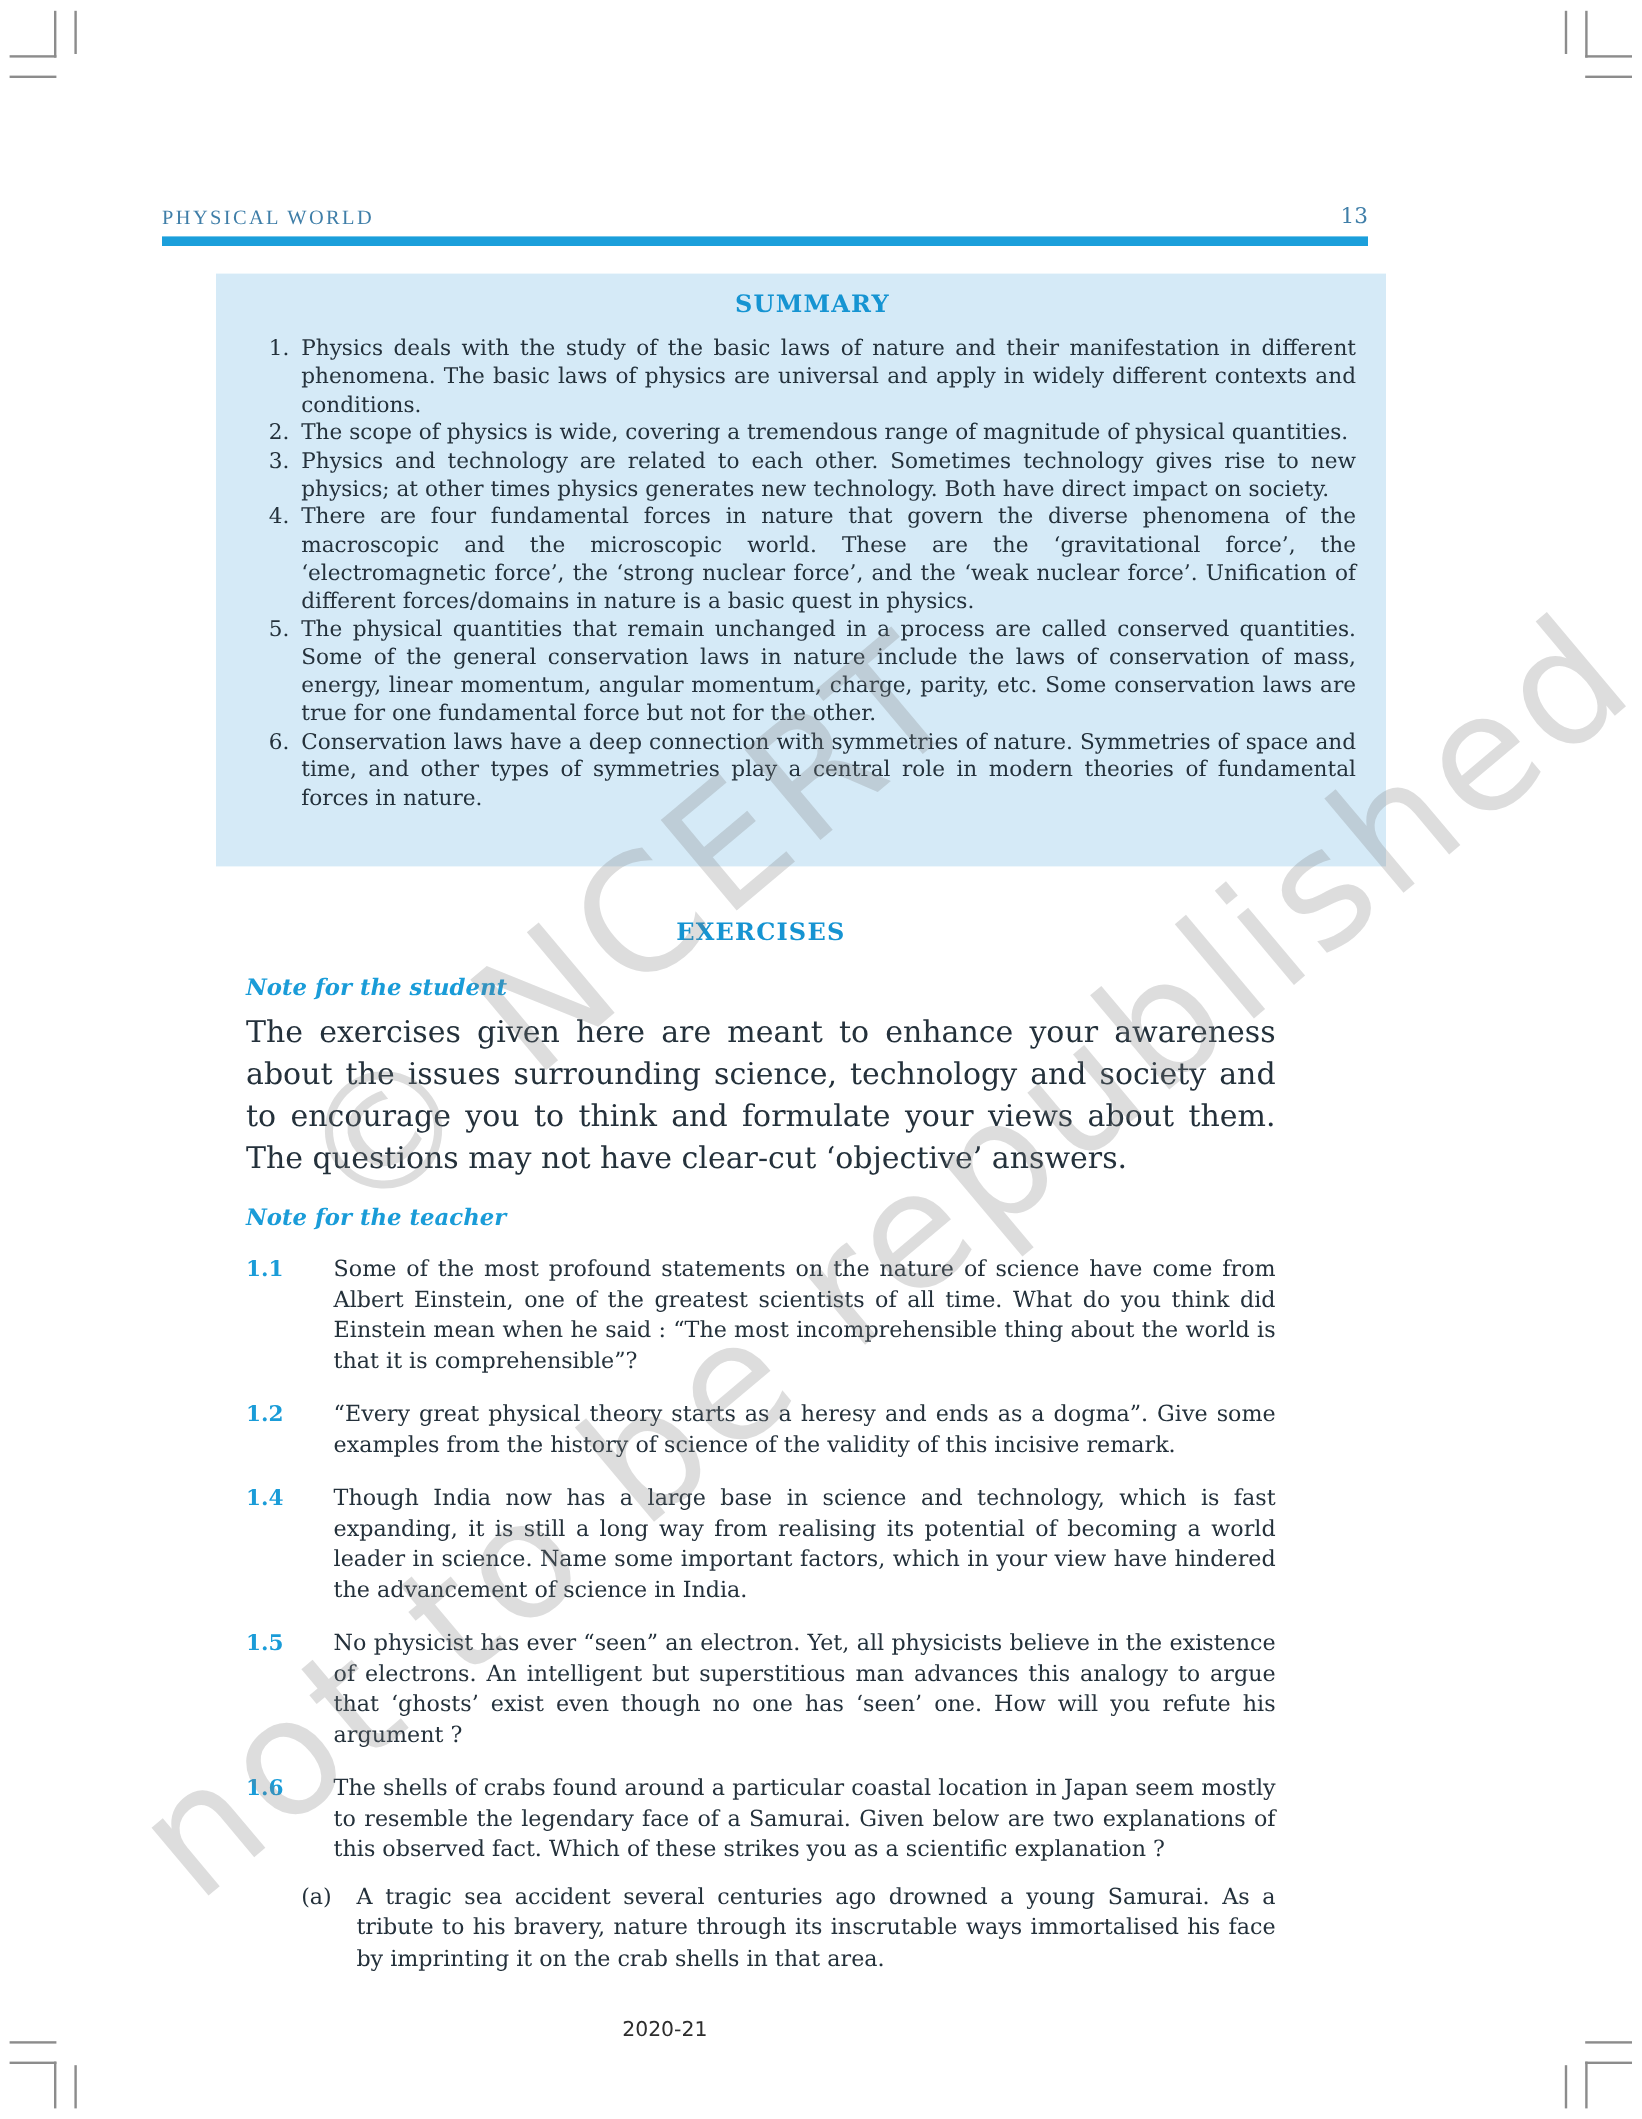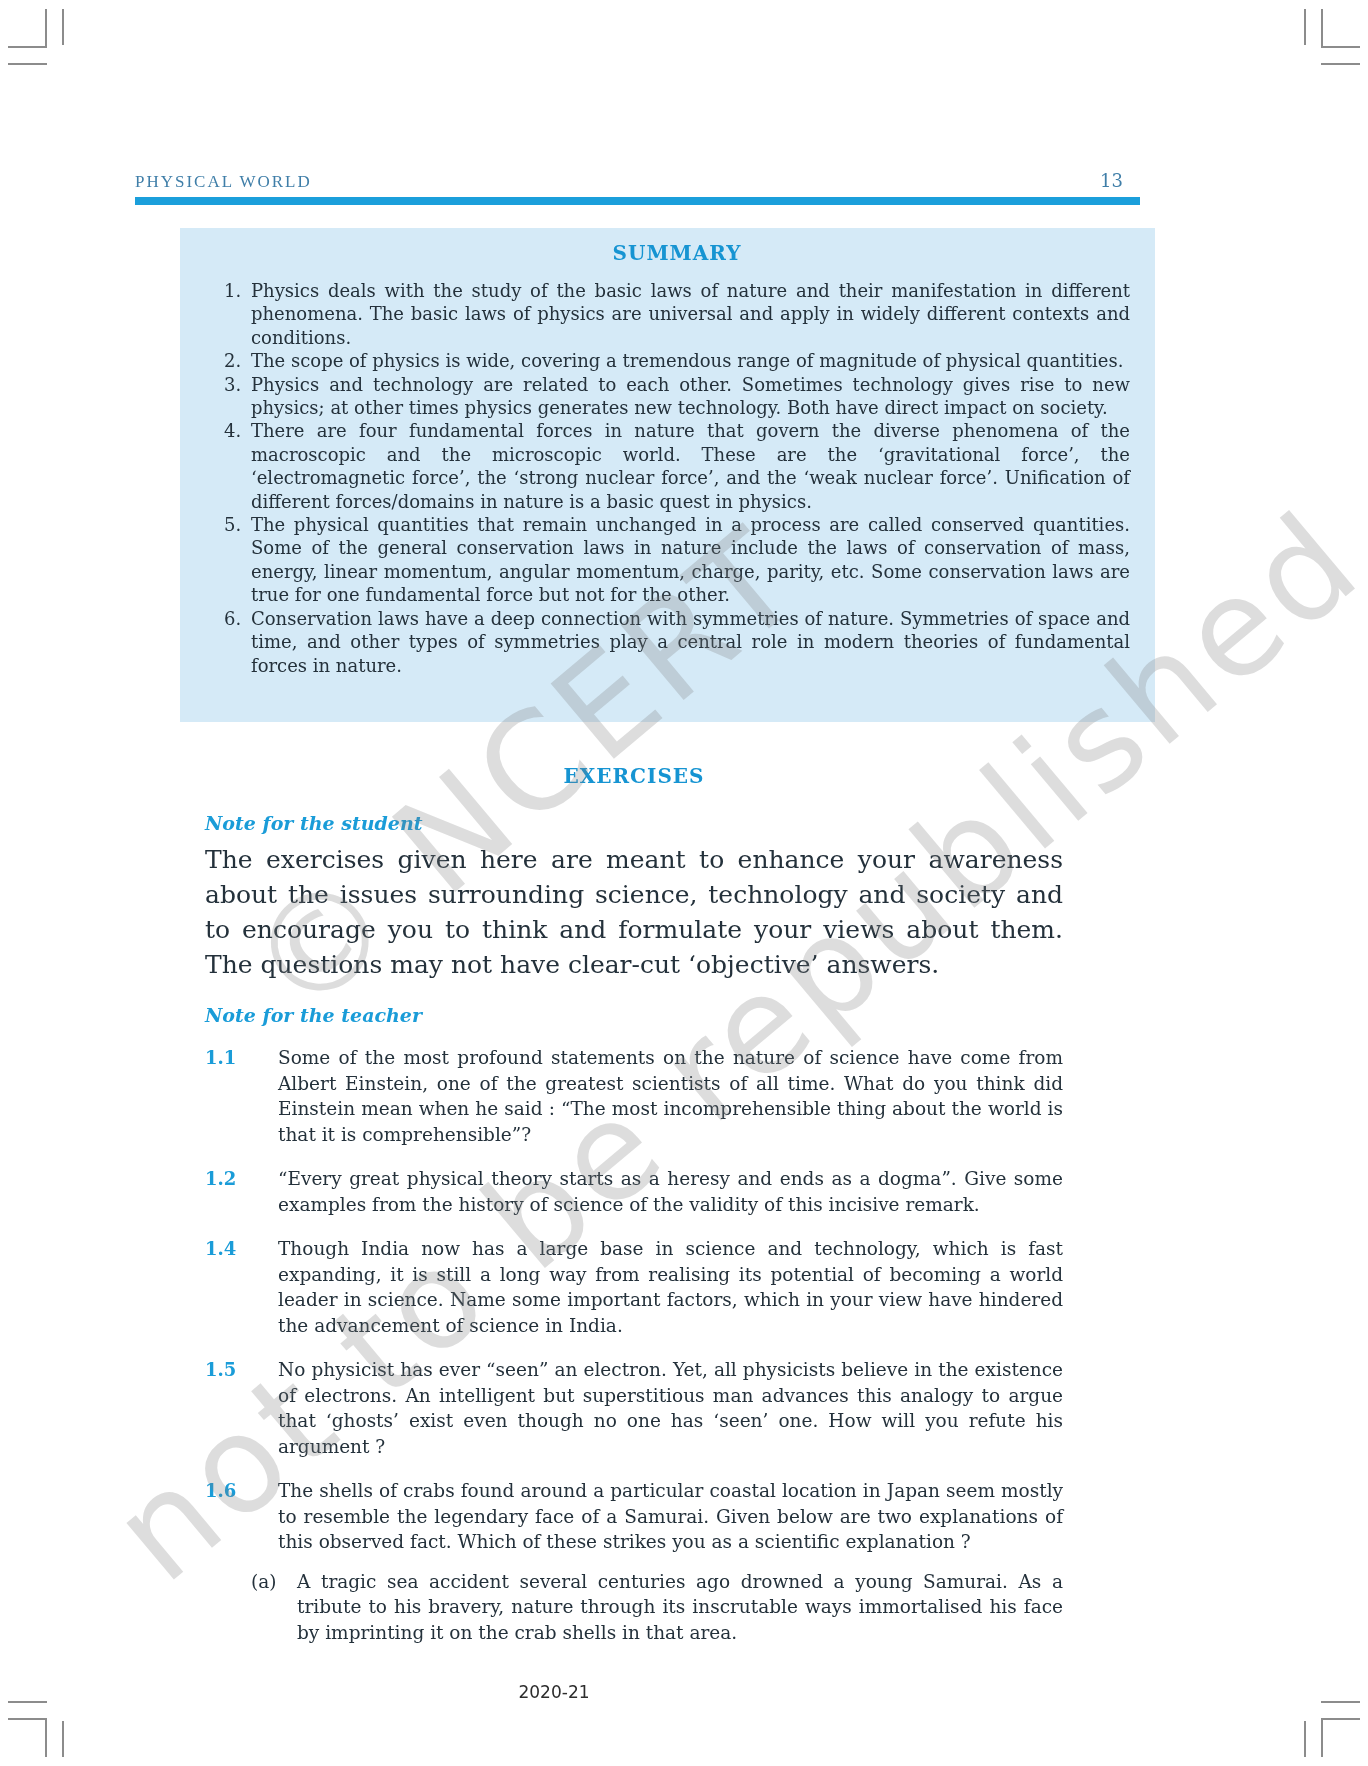--- a/index.html
+++ b/index.html
@@ -9,21 +9,21 @@
     color:#24313b;overflow:hidden;
   }
   
   .mark{position:absolute;background:#8c8c8c;}
   
   .hdr-title{
     position:absolute;left:135px;top:172px;font-size:17px;letter-spacing:2px;
     color:#3f7ea8;font-family:Liberation Serif, serif;
   }
   .hdr-page{
-    position:absolute;top:170px;left:1100px;width:40px;text-align:left;
+    position:absolute;top:170px;left:1100px;width:40px;text-align:right;
     font-size:18px;color:#3f7ea8;
   }
   .hdr-rule{
     position:absolute;left:135px;top:197px;width:1005px;height:8px;background:#1b9fdb;
   }
   
   .summary-box{
     position:absolute;left:180px;top:228px;width:975px;height:494px;
     background:#d5eaf7;box-sizing:border-box;padding:13px 25px 0 44px;
   }

